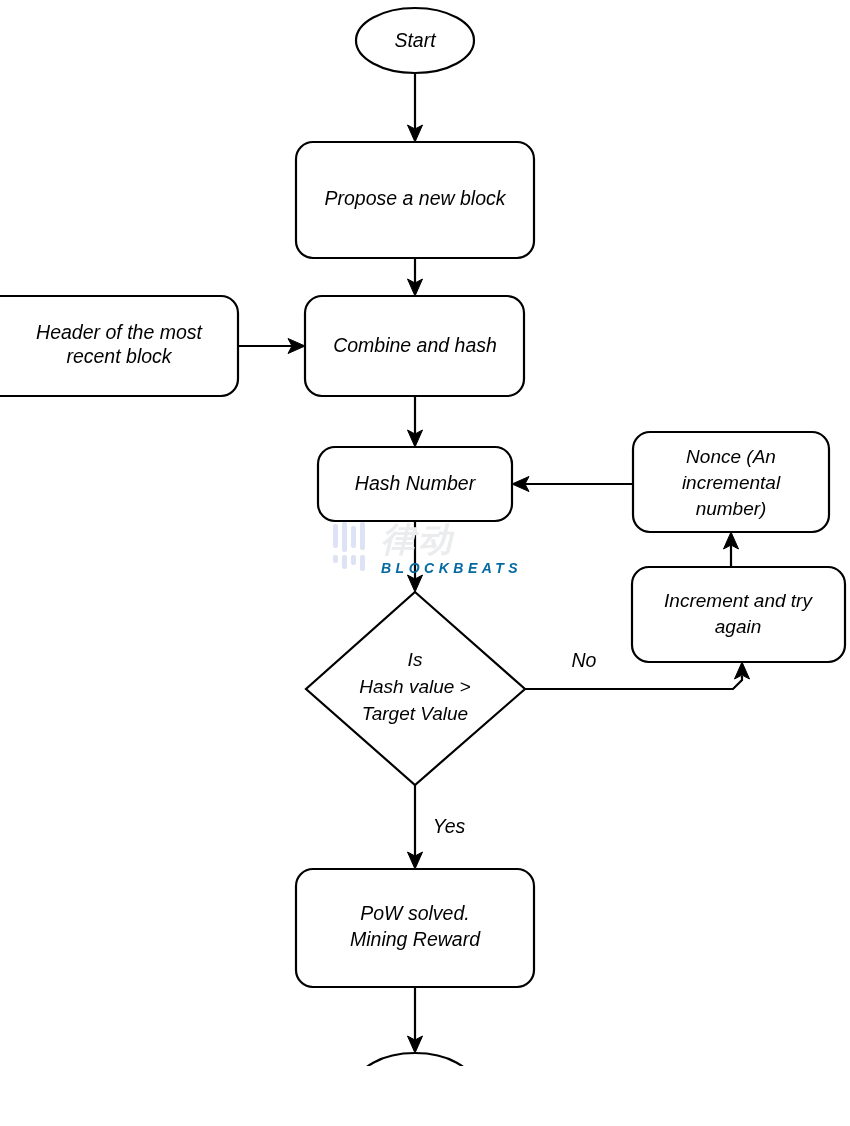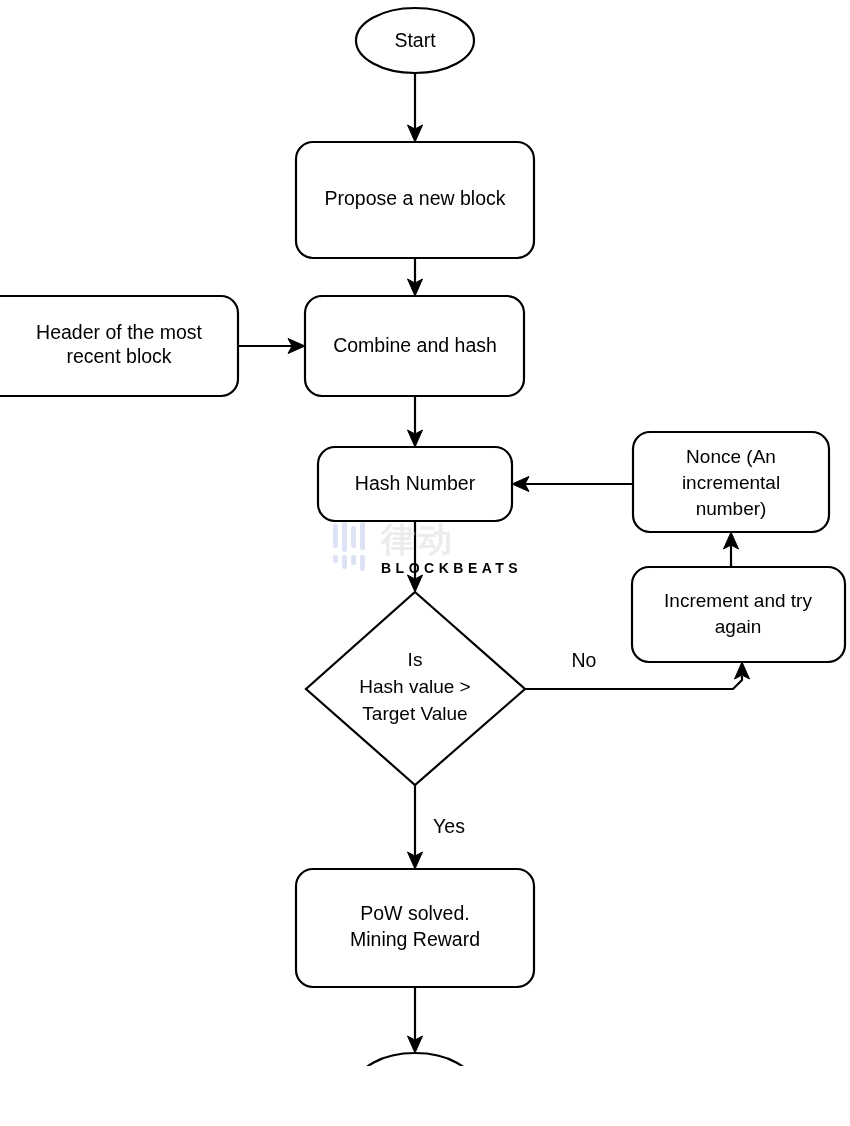--- a/index.html
+++ b/index.html
@@ -10,20 +10,21 @@
   body {
     font-family: "Liberation Sans", sans-serif;
     -webkit-font-smoothing: antialiased;
   }
   #canvas {
     position: relative;
     width: 850px;
     height: 1066px;
     background: #ffffff;
     overflow: hidden;
+    font-style: italic;
   }
   #flow-svg {
     position: absolute;
     top: 0;
     left: 0;
     width: 850px;
     height: 1126px;
   }
   .node-shape {
     fill: #ffffff;
@@ -95,21 +96,21 @@
     line-height: 38px;
     white-space: nowrap;
   }
   .wm-en {
     position: absolute;
     left: 48px;
     top: 40px;
     font-family: "Liberation Sans", sans-serif;
     font-size: 14px;
     letter-spacing: 4.5px;
-    color: #000000;
+    color: #0369a1;
     font-weight: 700;
     white-space: nowrap;
   }
 </style>
 </head>
 <body>
 
 <div id="canvas">
 
   <svg id="flow-svg" viewBox="0 0 850 1126">

